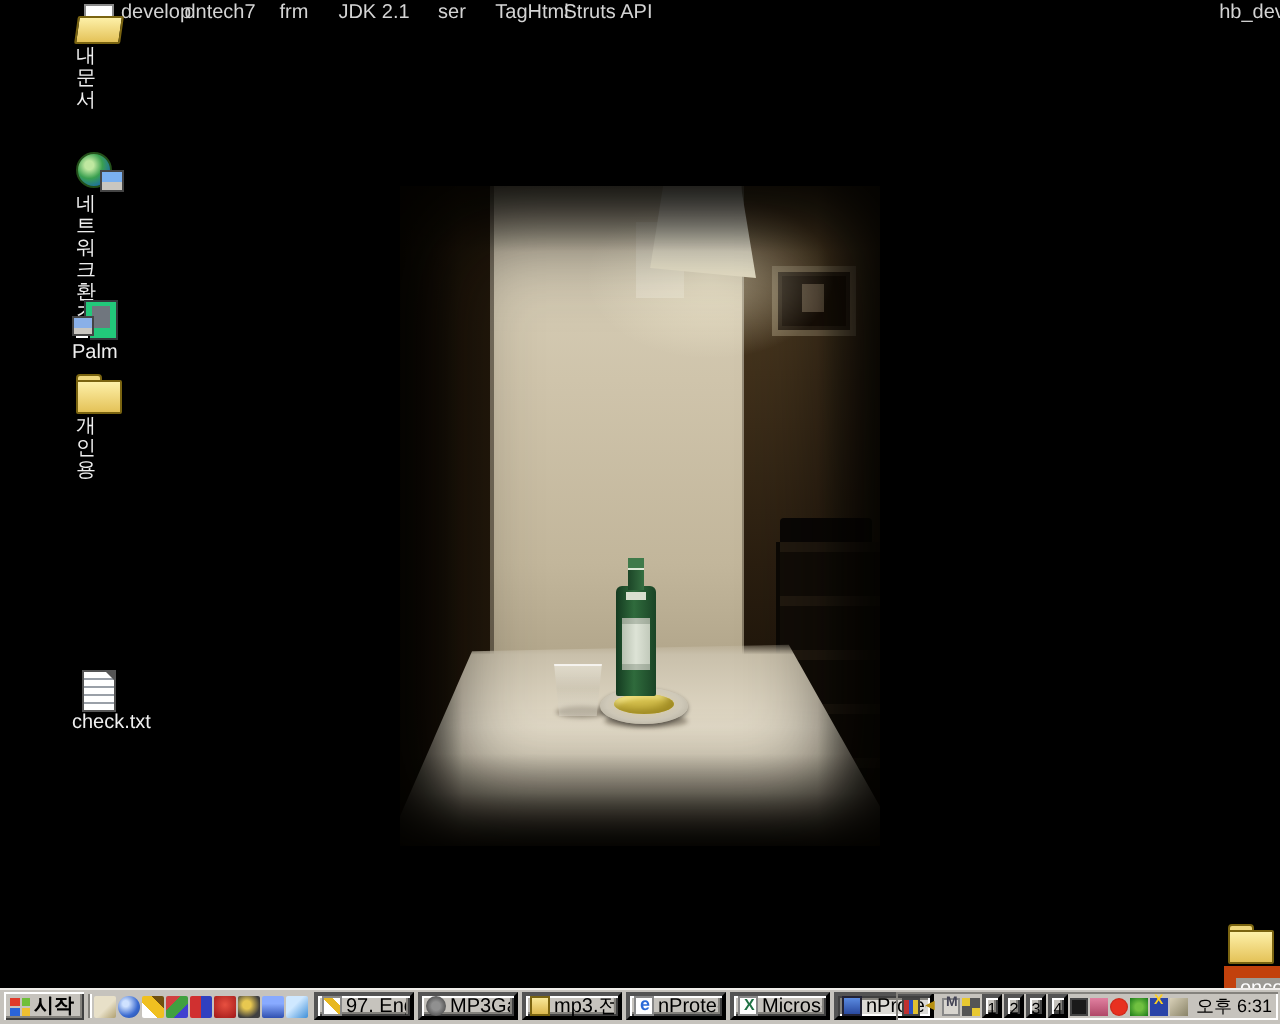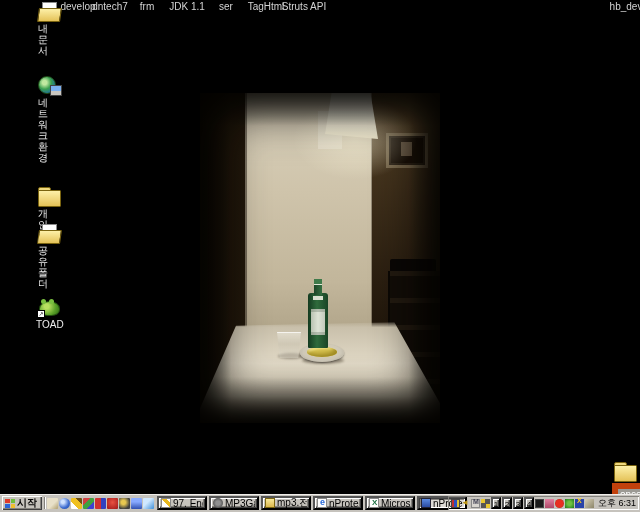--- a/index.html
+++ b/index.html
@@ -171,51 +171,49 @@
   .clock { font-size:9px; color:#000; padding-left:3px; white-space:nowrap; }
 </style>
 </head>
 <body>
 
 <div class="screen">
 
   <div class="top-label" style="left:78px">develop</div>
   <div class="top-label" style="left:110px">dntech7</div>
   <div class="top-label" style="left:147px">frm</div>
-  <div class="top-label" style="left:187px">JDK 1.1</div>
+  <div class="top-label" style="left:187px">JDK 2.1</div>
   <div class="top-label" style="left:226px">ser</div>
   <div class="top-label" style="left:266px">TagHtml</div>
   <div class="top-label" style="left:304px">Struts API</div>
   <div class="top-label" style="left:626px">hb_dev</div>
 
   <div class="dicon" style="top:2px">
     <div class="ic i-folder with-doc"></div>
     <div class="dlabel">내 문서</div>
   </div>
   <div class="dicon" style="top:76px">
     <div class="ic i-network"></div>
     <div class="dlabel">네트워크 환경</div>
   </div>
+  <div class="dicon" style="top:150px">
+    <div class="ic i-palm">
+        <span class="scarrow"></span>
+      </div>
+    <div class="dlabel">Palm</div>
+  </div>
   <div class="dicon" style="top:187px">
     <div class="ic i-folder">
         <span class="scarrow"></span>
       </div>
     <div class="dlabel">개인용</div>
   </div>
-  <div class="dicon" style="top:224px">
-    <div class="ic i-folder with-doc">
-        <span class="scarrow"></span>
-      </div>
-    <div class="dlabel">공유폴더</div>
-  </div>
-  <div class="dicon" style="top:298px">
-    <div class="ic i-toad">
-        <span class="scarrow"></span>
-      </div>
-    <div class="dlabel">TOAD</div>
+  <div class="dicon" style="top:335px">
+    <div class="ic i-txt"></div>
+    <div class="dlabel">check.txt</div>
   </div>
 
   <div class="photo">
     <div class="ph-rightwall"></div>
     <div class="ph-shelf-topbox"></div>
     <div class="ph-shelf"></div>
     <div class="ph-panel"></div>
     <div class="ph-note"></div>
     <div class="ph-frame"></div>
     <div class="ph-glow"></div>

